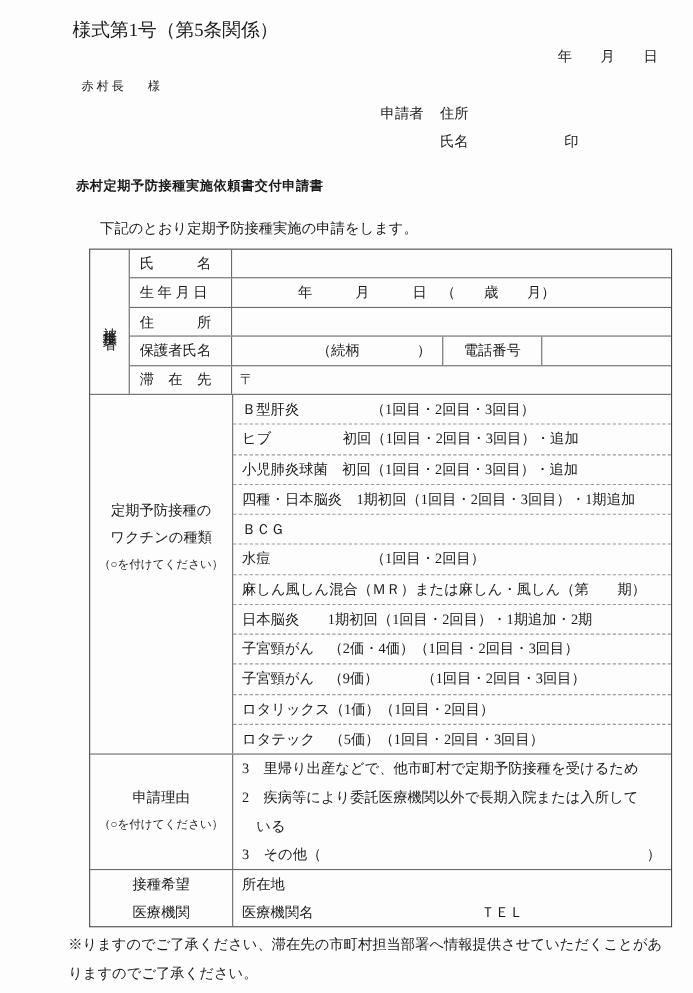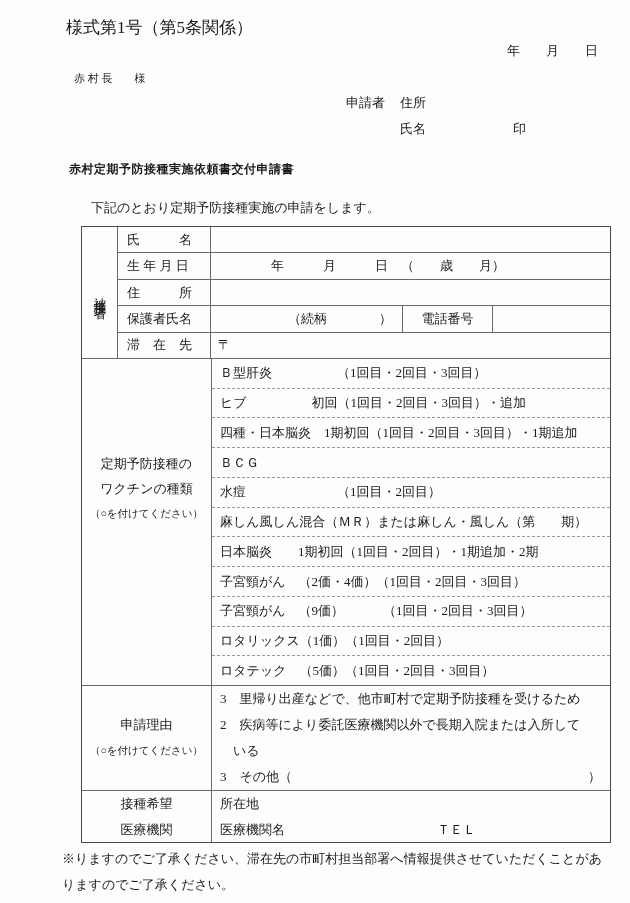--- a/index.html
+++ b/index.html
@@ -144,20 +144,21 @@
 
   <div class="sec sec-vaccines">
     <div class="biglabel vacc-label">
       <div>定期予防接種の</div>
       <div>ワクチンの種類</div>
       <div class="small">（○を付けてください）</div>
     </div>
     <div class="vacc-rows">
       <div class="vacc-row frow-dashed">Ｂ型肝炎　　　　　（1回目・2回目・3回目）</div>
       <div class="vacc-row frow-dashed">ヒブ　　　　　初回（1回目・2回目・3回目）・追加</div>
+      <div class="vacc-row frow-dashed">小児肺炎球菌　初回（1回目・2回目・3回目）・追加</div>
       <div class="vacc-row frow-dashed">四種・日本脳炎　1期初回（1回目・2回目・3回目）・1期追加</div>
       <div class="vacc-row frow-dashed">ＢＣＧ</div>
       <div class="vacc-row frow-dashed">水痘　　　　　　　（1回目・2回目）</div>
       <div class="vacc-row frow-dashed">麻しん風しん混合（ＭＲ）または麻しん・風しん（第　　期）</div>
       <div class="vacc-row frow-dashed">日本脳炎　　1期初回（1回目・2回目）・1期追加・2期</div>
       <div class="vacc-row frow-dashed">子宮頸がん　（2価・4価）（1回目・2回目・3回目）</div>
       <div class="vacc-row frow-dashed">子宮頸がん　（9価）　　　（1回目・2回目・3回目）</div>
       <div class="vacc-row frow-dashed">ロタリックス（1価）（1回目・2回目）</div>
       <div class="vacc-row frow-dashed">ロタテック　（5価）（1回目・2回目・3回目）</div>
     </div>

